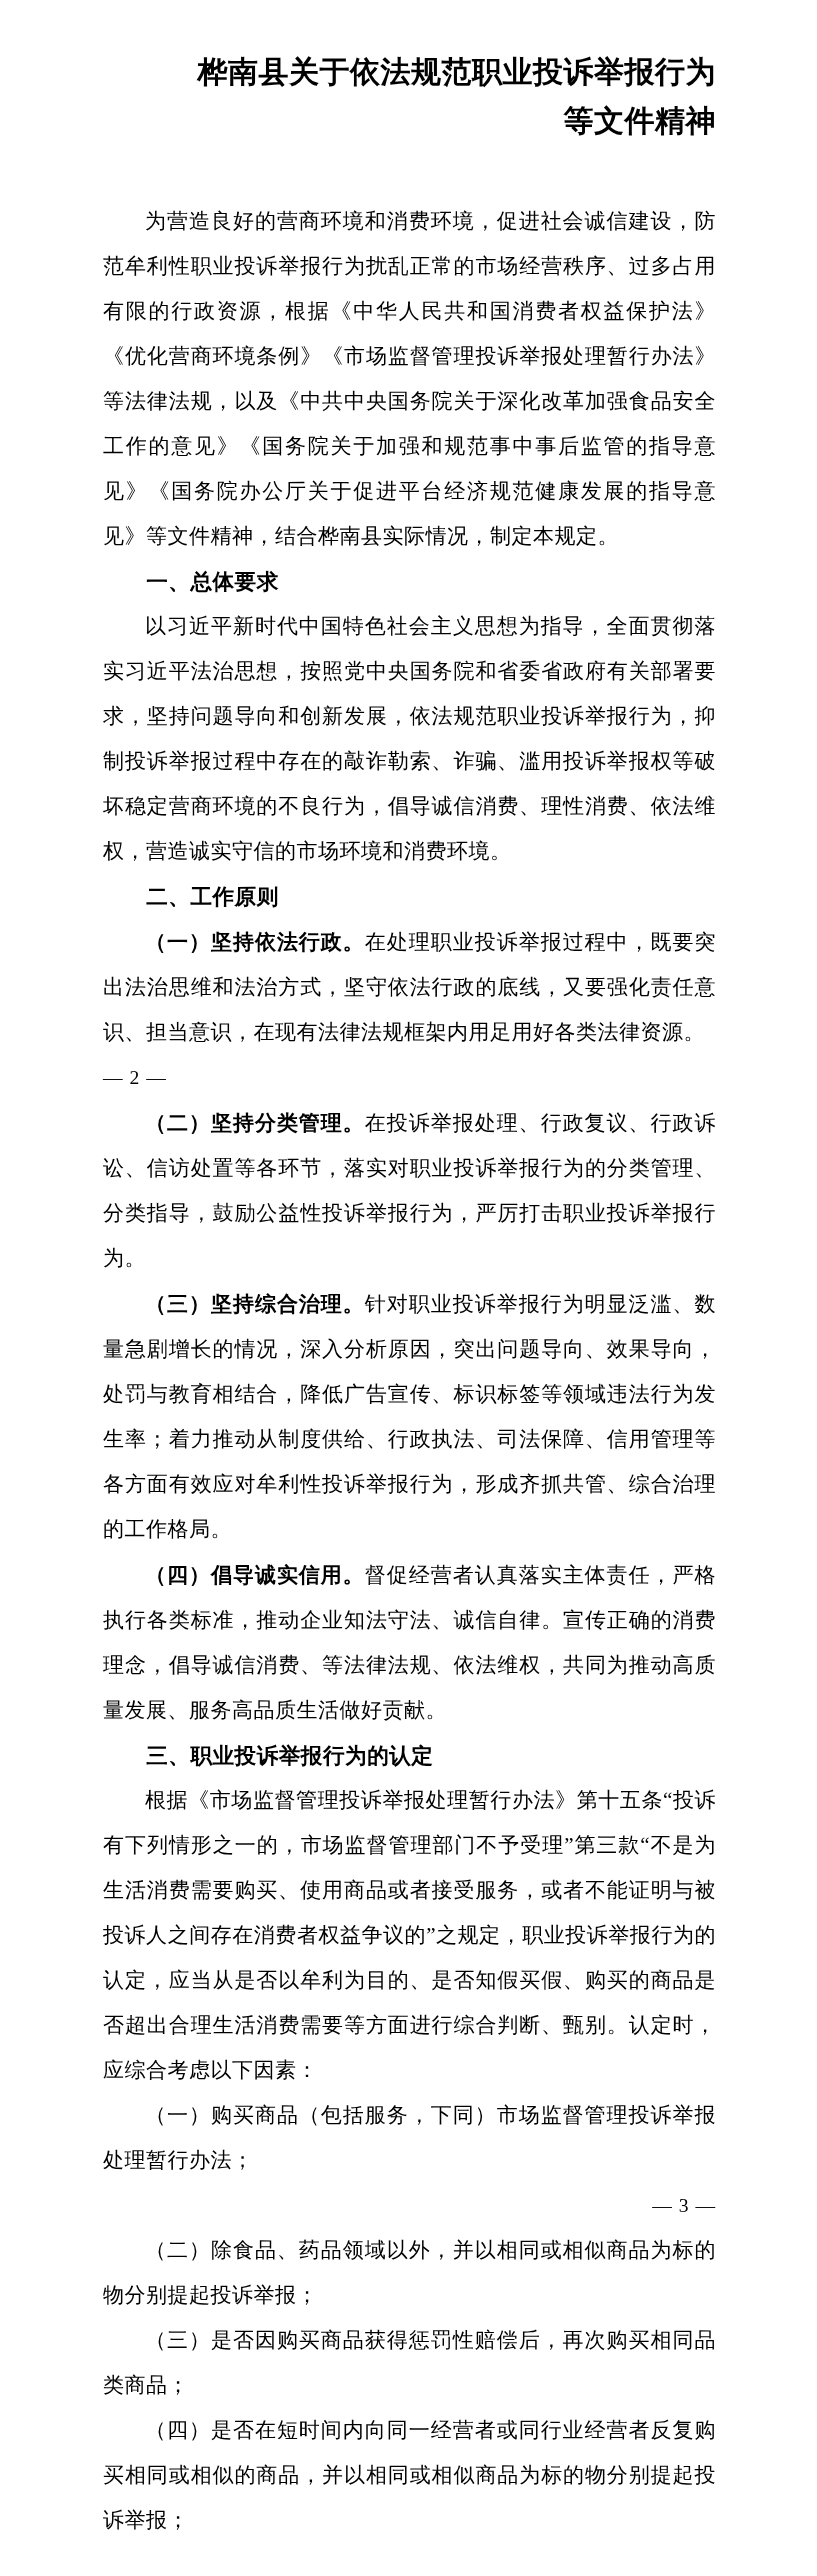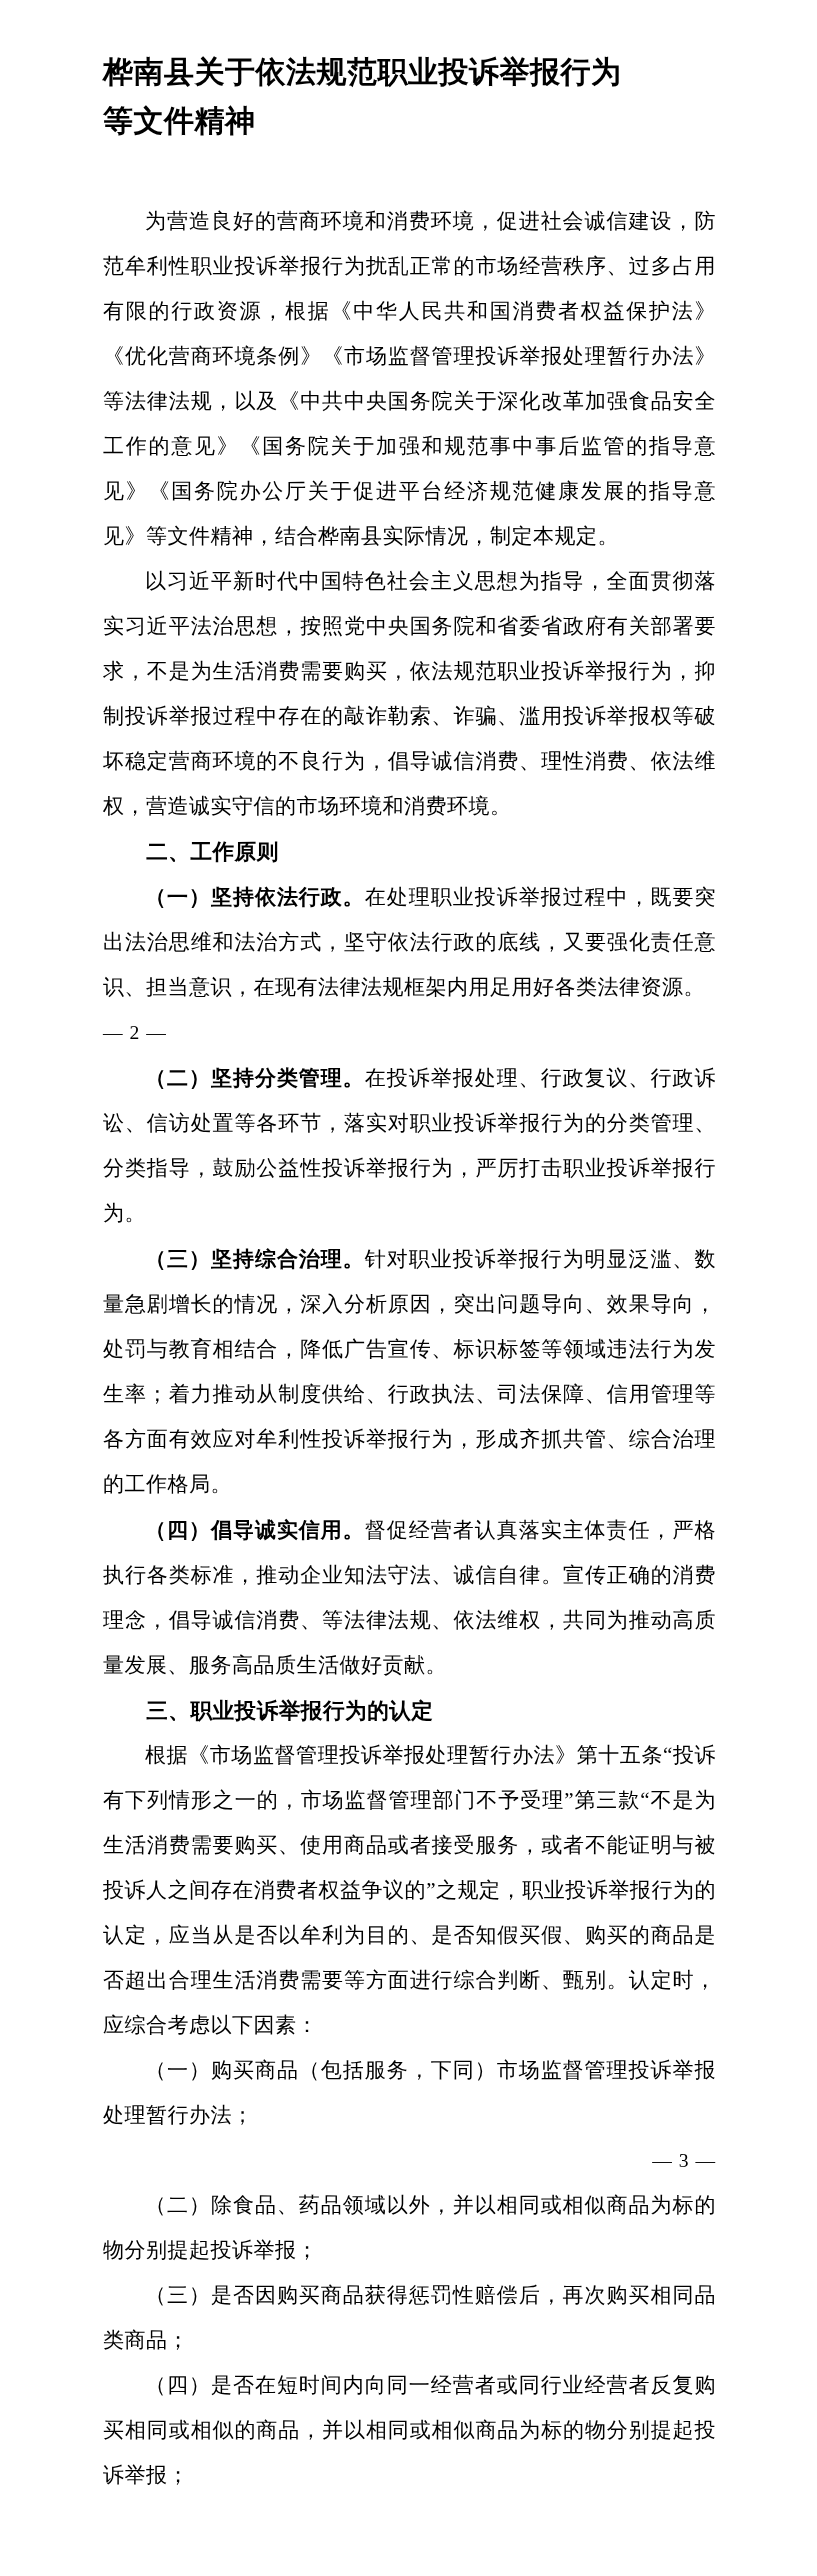--- a/index.html
+++ b/index.html
@@ -12,21 +12,21 @@
     box-sizing:border-box;
     padding:47px 102px 31px 103px;
     font-family:"Liberation Serif","DejaVu Serif",serif;
     overflow:hidden;
   }
   .doc-title{margin:0 0 54px 0;}
   .title-line{
     font-weight:bold;
     font-size:30px;
     line-height:49px;
-    text-align:left;
+    text-align:right;
     letter-spacing:0.5px;
   }
   .para{
     font-size:21px;
     line-height:45px;
     margin:0;
     text-align:justify;
     text-justify:inter-ideograph;
     text-indent:2em;
     letter-spacing:0.5px;
@@ -55,21 +55,22 @@
 </head>
 <body>
 
 <div class="page">
   <div class="doc-title">
     <div class="title-line">桦南县关于依法规范职业投诉举报行为</div>
     <div class="title-line">等文件精神</div>
   </div>
   <div id="doc-body">
       <p class="para">为营造良好的营商环境和消费环境，促进社会诚信建设，防范牟利性职业投诉举报行为扰乱正常的市场经营秩序、过多占用有限的行政资源，根据《中华人民共和国消费者权益保护法》《优化营商环境条例》《市场监督管理投诉举报处理暂行办法》等法律法规，以及《中共中央国务院关于深化改革加强食品安全工作的意见》《国务院关于加强和规范事中事后监管的指导意见》《国务院办公厅关于促进平台经济规范健康发展的指导意见》等文件精神，结合桦南县实际情况，制定本规定。</p>
-      <p class="para">以习近平新时代中国特色社会主义思想为指导，全面贯彻落实习近平法治思想，按照党中央国务院和省委省政府有关部署要求，不是为生活消费需要购买，依法规范职业投诉举报行为，抑制投诉举报过程中存在的敲诈勒索、诈骗、滥用投诉举报权等破坏稳定营商环境的不良行为，倡导诚信消费、理性消费、依法维权，营造诚实守信的市场环境和消费环境。</p>
+      <p class="heading">一、总体要求</p>
+      <p class="para">以习近平新时代中国特色社会主义思想为指导，全面贯彻落实习近平法治思想，按照党中央国务院和省委省政府有关部署要求，坚持问题导向和创新发展，依法规范职业投诉举报行为，抑制投诉举报过程中存在的敲诈勒索、诈骗、滥用投诉举报权等破坏稳定营商环境的不良行为，倡导诚信消费、理性消费、依法维权，营造诚实守信的市场环境和消费环境。</p>
       <p class="heading">二、工作原则</p>
       <p class="para"><b class="lead">（一）坚持依法行政。</b><span>在处理职业投诉举报过程中，既要突出法治思维和法治方式，坚守依法行政的底线，又要强化责任意识、担当意识，在现有法律法规框架内用足用好各类法律资源。</span></p>
       <div class="pagenum left">— 2 —</div>
       <p class="para"><b class="lead">（二）坚持分类管理。</b><span>在投诉举报处理、行政复议、行政诉讼、信访处置等各环节，落实对职业投诉举报行为的分类管理、分类指导，鼓励公益性投诉举报行为，严厉打击职业投诉举报行为。</span></p>
       <p class="para"><b class="lead">（三）坚持综合治理。</b><span>针对职业投诉举报行为明显泛滥、数量急剧增长的情况，深入分析原因，突出问题导向、效果导向，处罚与教育相结合，降低广告宣传、标识标签等领域违法行为发生率；着力推动从制度供给、行政执法、司法保障、信用管理等各方面有效应对牟利性投诉举报行为，形成齐抓共管、综合治理的工作格局。</span></p>
       <p class="para"><b class="lead">（四）倡导诚实信用。</b><span>督促经营者认真落实主体责任，严格执行各类标准，推动企业知法守法、诚信自律。宣传正确的消费理念，倡导诚信消费、等法律法规、依法维权，共同为推动高质量发展、服务高品质生活做好贡献。</span></p>
       <p class="heading">三、职业投诉举报行为的认定</p>
       <p class="para">根据《市场监督管理投诉举报处理暂行办法》第十五条“投诉有下列情形之一的，市场监督管理部门不予受理”第三款“不是为生活消费需要购买、使用商品或者接受服务，或者不能证明与被投诉人之间存在消费者权益争议的”之规定，职业投诉举报行为的认定，应当从是否以牟利为目的、是否知假买假、购买的商品是否超出合理生活消费需要等方面进行综合判断、甄别。认定时，应综合考虑以下因素：</p>
       <p class="para">（一）购买商品（包括服务，下同）市场监督管理投诉举报处理暂行办法；</p>
       <div class="pagenum right">— 3 —</div>

